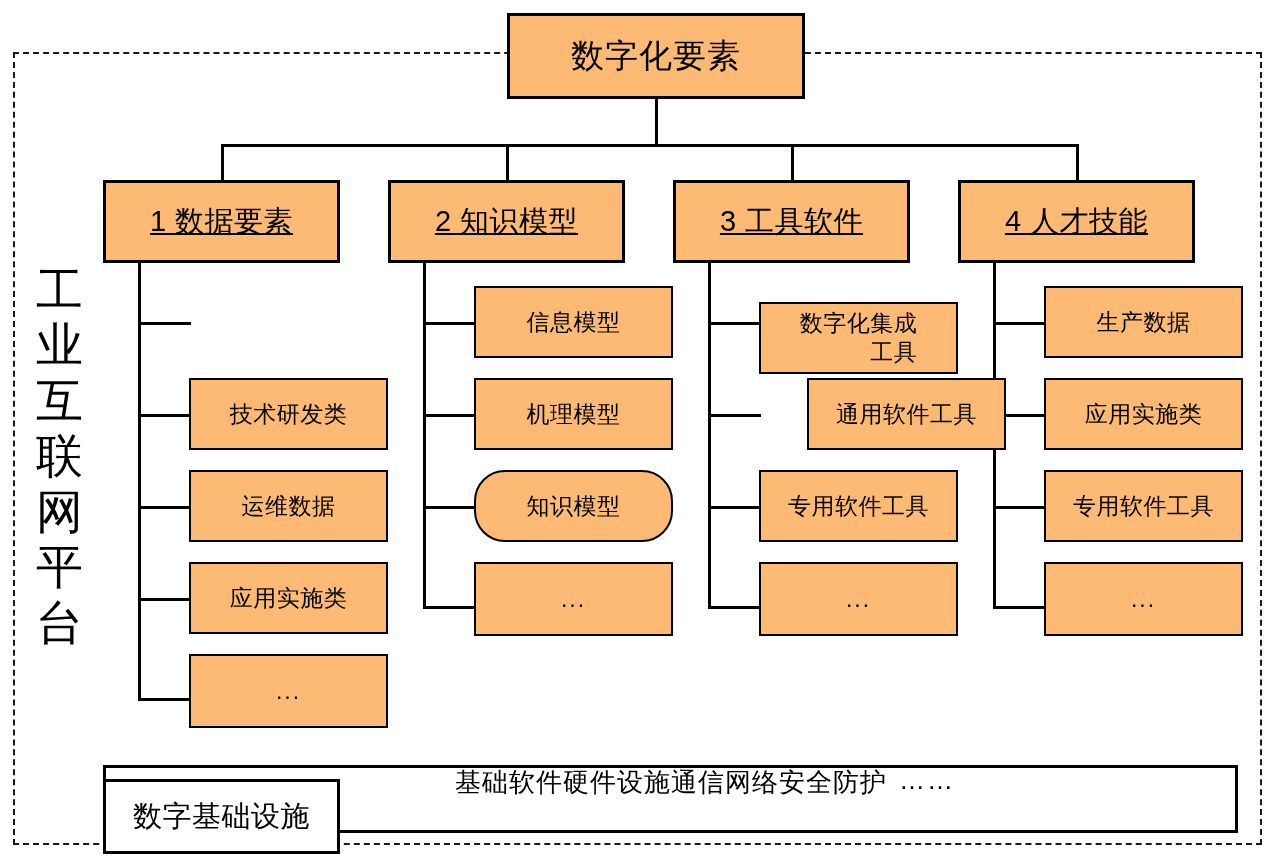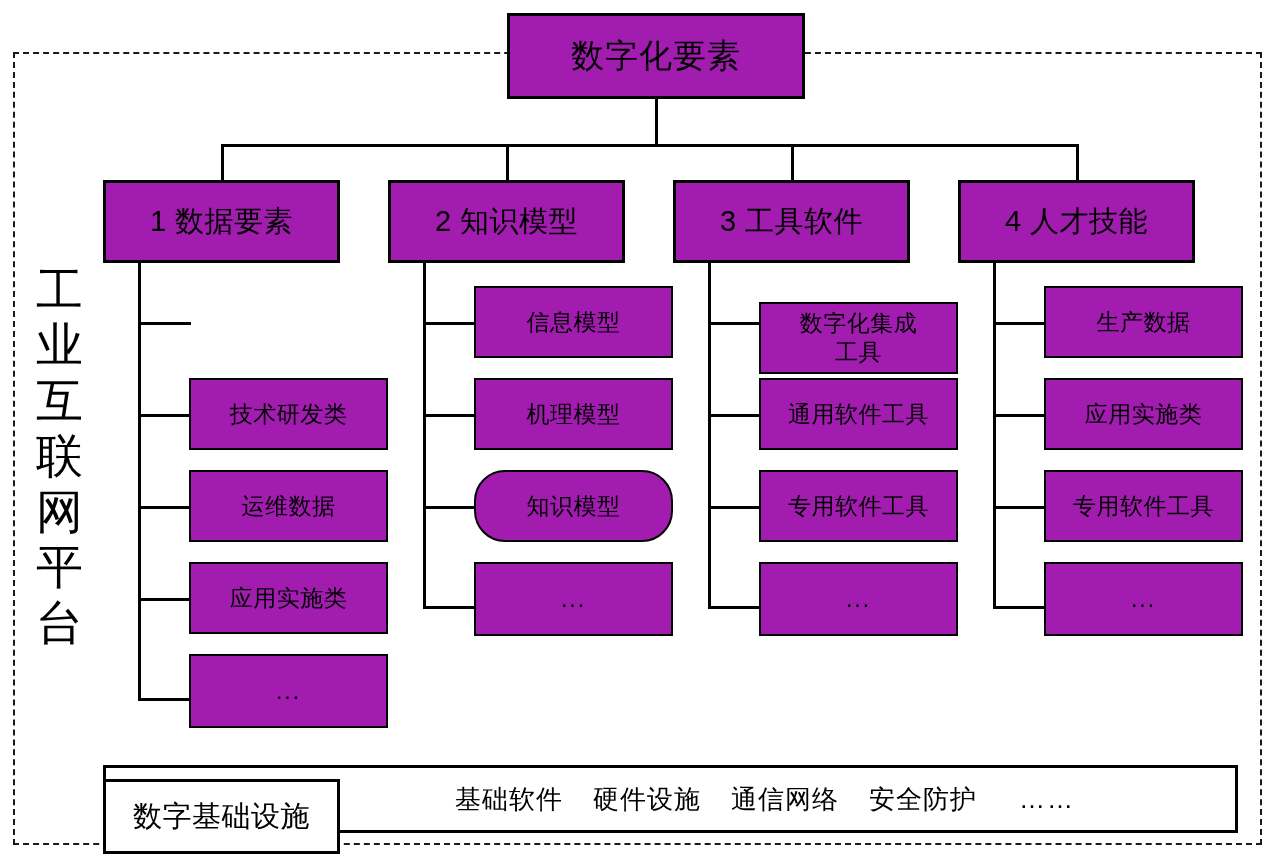--- a/index.html
+++ b/index.html
@@ -39,41 +39,42 @@
     letter-spacing: 1px;
     text-align: center;
     white-space: pre-line;
     color: #000;
   }
   
   .box {
     position: absolute;
     box-sizing: border-box;
     border: 3px solid #000000;
-    background: #a21caf;
+    background: #fdba74;
     display: flex;
     align-items: center;
     justify-content: center;
-    text-align: center;
+    text-align: right;
     z-index: 3;
   }
   .root-box {
     left: 507px;
     top: 13px;
     width: 298px;
     height: 86px;
     font-size: 33px;
     letter-spacing: 1px;
   }
   .cat-box {
     width: 237px;
     height: 83px;
     top: 180px;
     font-size: 29px;
     letter-spacing: 0.5px;
+    text-decoration: underline;
   }
   .cat-1 { left: 103px; }
   .cat-2 { left: 388px; }
   .cat-3 { left: 673px; }
   .cat-4 { left: 958px; }
 
   .leaf-box {
     width: 199px;
     height: 72px;
     font-size: 23px;
@@ -112,22 +113,20 @@
     background: #ffffff;
     z-index: 2;
   }
   .infra-items {
     position: absolute;
     left: 455px;
     top: 765px;
     width: 720px;
     height: 68px;
     display: flex;
-    align-items: center;
-    gap: 30px;
     font-size: 26px;
     letter-spacing: 1px;
     z-index: 4;
   }
   .infra-items > span { white-space: nowrap; }
   .infra-dots { letter-spacing: 2px; padding-left: 12px; }
 
   .infra-label {
     position: absolute;
     left: 103px;
@@ -200,21 +199,21 @@
   <div class="box leaf-box leaf-col-2 ellipsis-leaf" style="top:562px; height:74px;">...</div>
 
   <div class="line-v" style="left:708px; top:262px; height:346px;"></div>
   <div class="line-h" style="left:708px; top:322px; width:53px;"></div>
   <div class="line-h" style="left:708px; top:414px; width:53px;"></div>
   <div class="line-h" style="left:708px; top:506px; width:53px;"></div>
   <div class="line-h" style="left:708px; top:606px; width:53px;"></div>
 
   <div class="box leaf-box leaf-col-3" style="top:302px; white-space:pre-line;">数字化集成
 工具</div>
-  <div class="box leaf-box leaf-col-3" style="top:378px;">通用软件工具</div>
+  <div class="box leaf-box leaf-col-3" style="top:378px;margin-left:48px;">通用软件工具</div>
   <div class="box leaf-box leaf-col-3" style="top:470px;">专用软件工具</div>
   <div class="box leaf-box leaf-col-3 ellipsis-leaf" style="top:562px; height:74px;">...</div>
 
   <div class="line-v" style="left:993px; top:262px; height:346px;"></div>
   <div class="line-h" style="left:993px; top:322px; width:53px;"></div>
   <div class="line-h" style="left:993px; top:414px; width:53px;"></div>
   <div class="line-h" style="left:993px; top:506px; width:53px;"></div>
   <div class="line-h" style="left:993px; top:606px; width:53px;"></div>
 
   <div class="box leaf-box leaf-col-4" style="top:286px;">生产数据</div>

